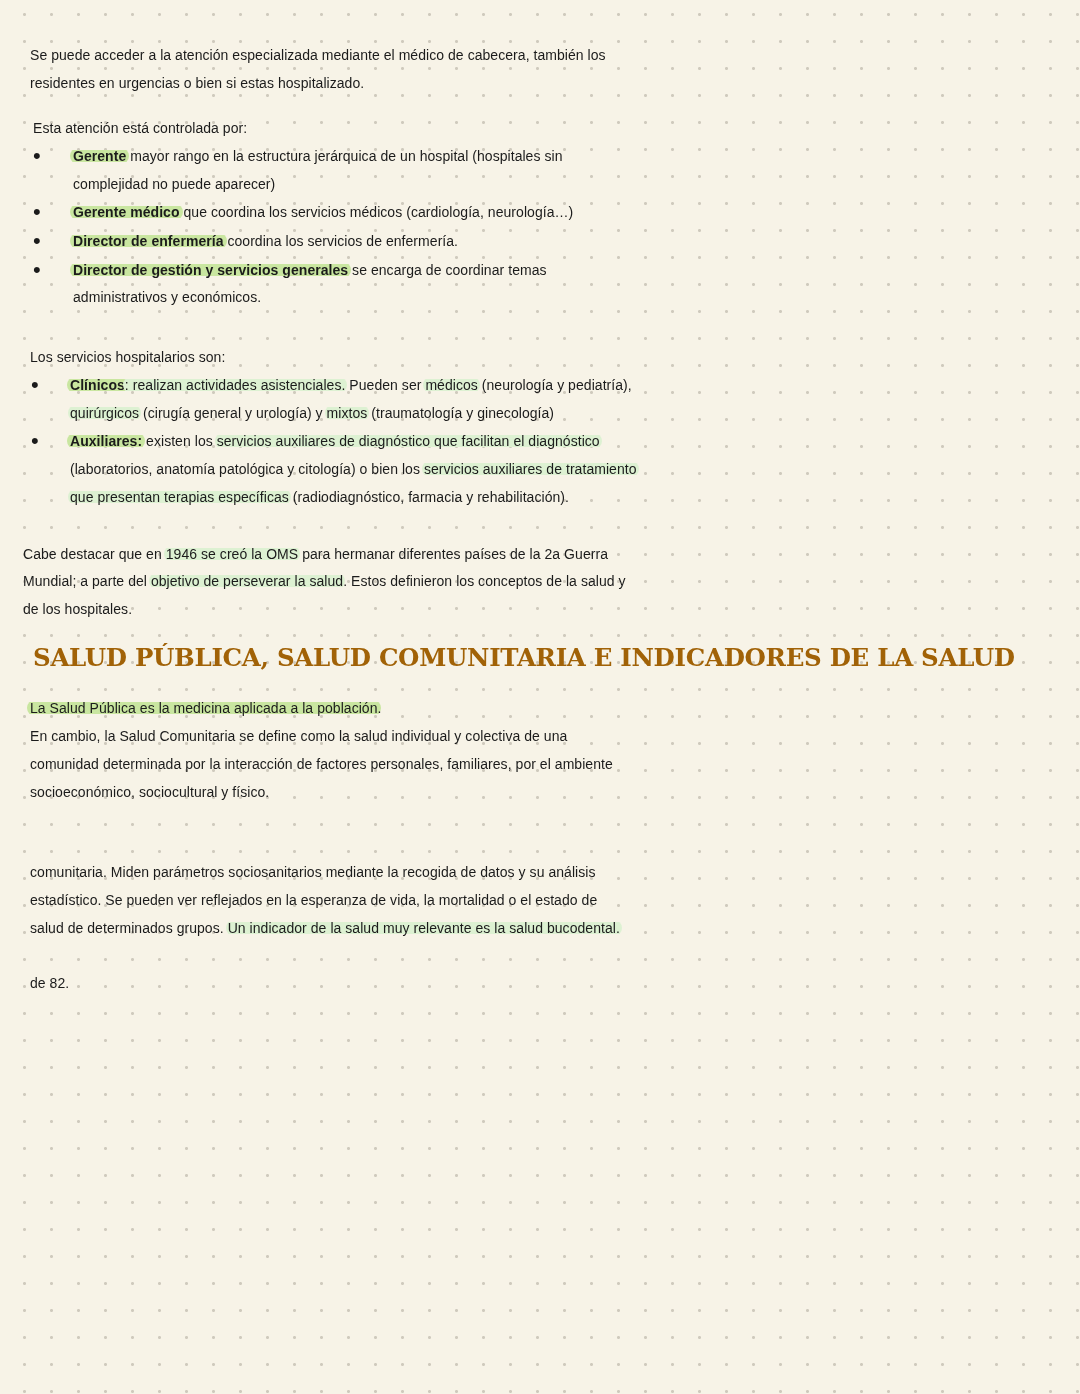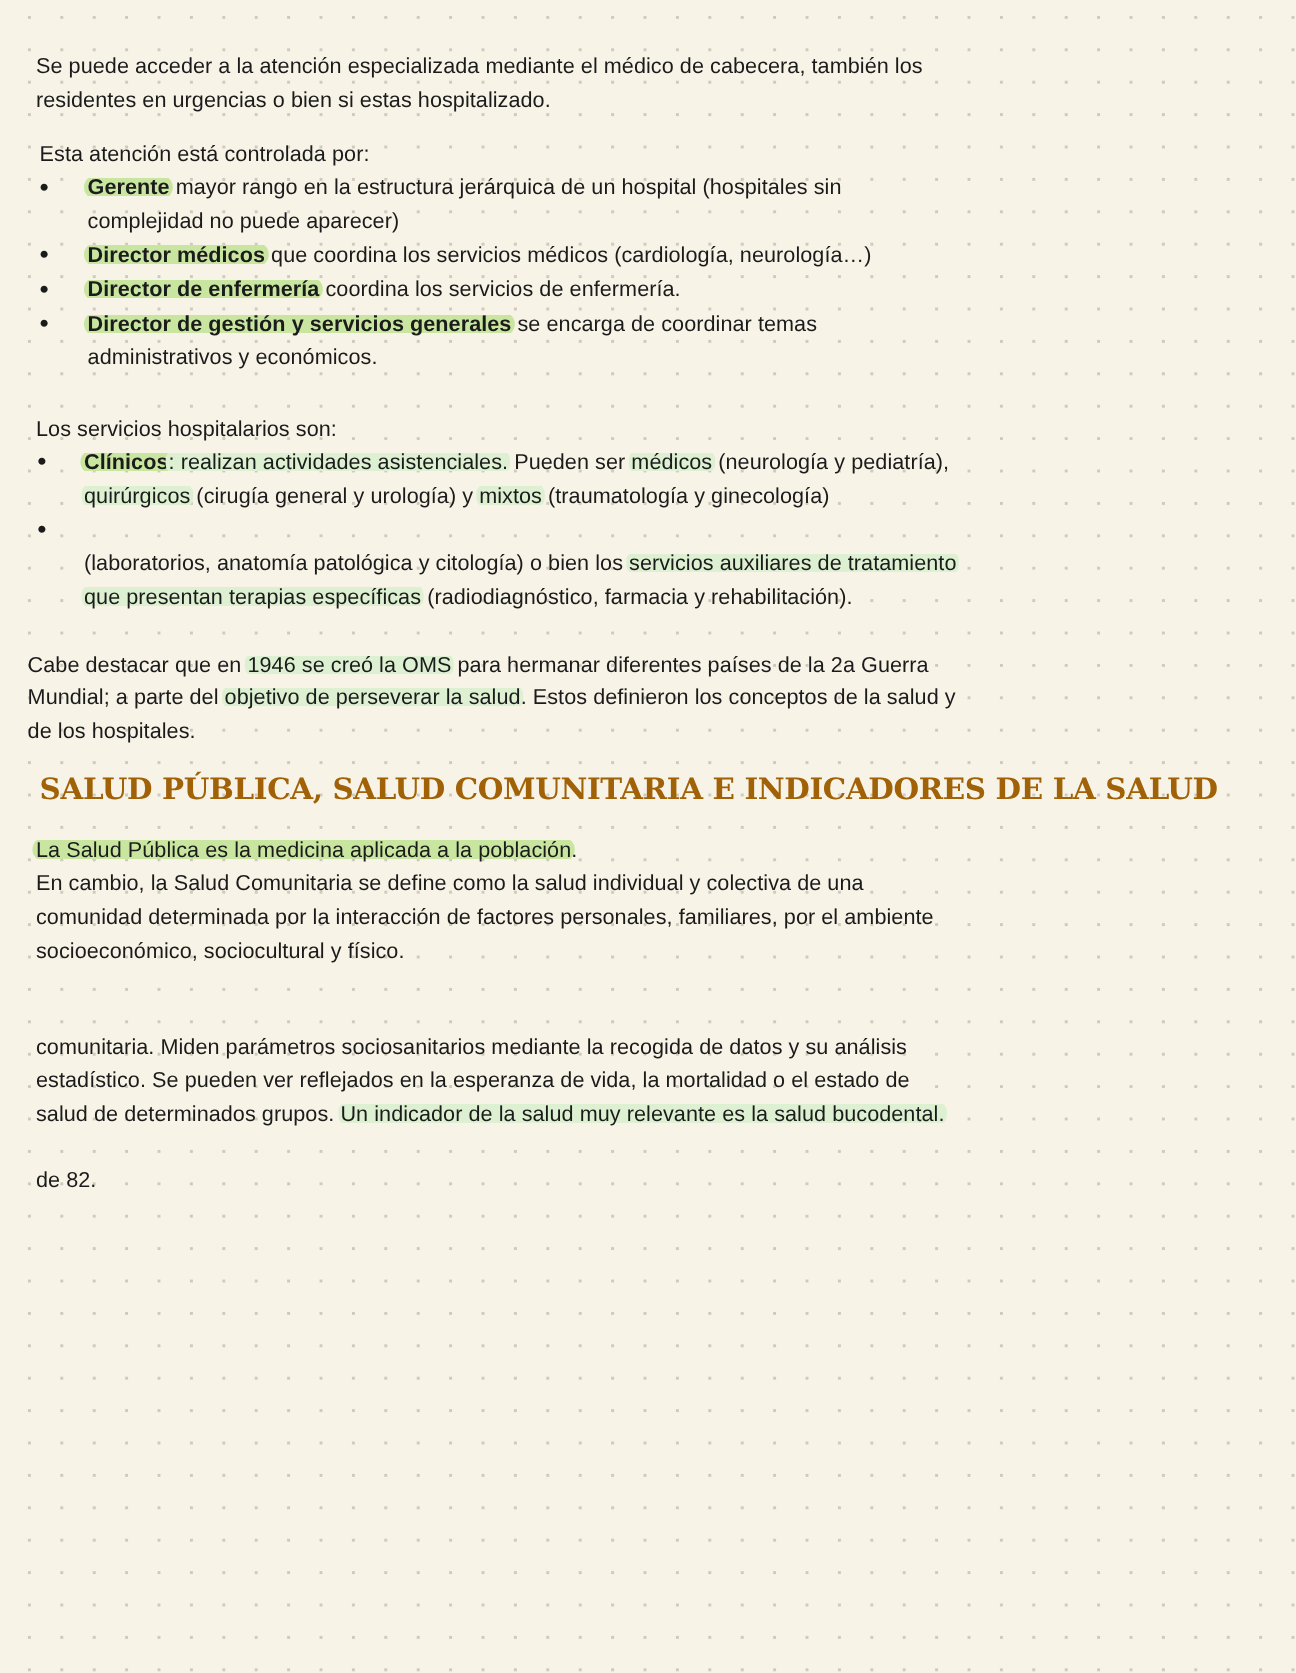--- a/index.html
+++ b/index.html
@@ -12,21 +12,21 @@
     background-image: radial-gradient(circle, #cfcabd 1.3px, transparent 1.6px);
     background-size: 27px 27px;
     background-position: 11px 1px;
     font-family: "Liberation Sans", sans-serif;
     color: #1b1b1b;
   }
   .page { position: absolute; inset: 0; }
   .line {
     position: absolute;
     left: 0;
-    font-size: 18px;
+    font-size: 14px;
     line-height: 28px;
     white-space: nowrap;
     letter-spacing: 0.05px;
   }
   .bullet {
     position: absolute;
     font-size: 22px;
     line-height: 28px;
   }
   .b { font-weight: bold; }
@@ -66,21 +66,21 @@
   <div class="line" style="left:33px; top:114px;">Esta atención está controlada por:</div>
 
   <span class="bullet" style="left:33px; top:142px;">•</span>
   <div class="line" style="left:73px; top:142px;">
     <span class="b hl-strong">Gerente</span><span> mayor rango en la estructura jerárquica de un hospital (hospitales sin</span>
   </div>
   <div class="line" style="left:73px; top:170px;">complejidad no puede aparecer)</div>
 
   <span class="bullet" style="left:33px; top:198px;">•</span>
   <div class="line" style="left:73px; top:198px;">
-    <span class="b hl-strong">Director médicos</span><span> que coordina los servicios médicos (cardiología, neurología…)</span>
+    <span class="b hl-strong">Gerente médico</span><span> que coordina los servicios médicos (cardiología, neurología…)</span>
   </div>
 
   <span class="bullet" style="left:33px; top:227px;">•</span>
   <div class="line" style="left:73px; top:227px;text-align:right;">
     <span class="b hl-strong">Director de enfermería</span><span> coordina los servicios de enfermería.</span>
   </div>
 
   <span class="bullet" style="left:33px; top:256px;">•</span>
   <div class="line" style="left:73px; top:256px;">
     <span class="b hl-strong">Director de gestión y servicios generales</span><span> se encarga de coordinar temas</span>
@@ -91,20 +91,23 @@
 
   <span class="bullet" style="left:31px; top:371px;">•</span>
   <div class="line" style="left:70px; top:371px;">
     <span class="b hl-strong">Clínicos</span><span class="hl-soft"><span>: </span><span>realizan actividades asistenciales.</span></span><span> Pueden ser </span><span class="hl-soft">médicos</span><span> (neurología y pediatría),</span>
   </div>
   <div class="line" style="left:70px; top:399px;text-align:right;">
     <span class="hl-soft">quirúrgicos</span><span> (cirugía general y urología) y </span><span class="hl-soft">mixtos</span><span> (traumatología y ginecología)</span>
   </div>
 
   <span class="bullet" style="left:31px; top:427px;">•</span>
+  <div class="line" style="left:70px; top:427px;">
+    <span class="b hl-strong">Auxiliares:</span><span> existen los </span><span class="hl-soft">servicios auxiliares de diagnóstico que facilitan el diagnóstico</span>
+  </div>
   <div class="line" style="left:70px; top:455px;">
     <span>(laboratorios, anatomía patológica y citología) o bien los </span><span class="hl-soft">servicios auxiliares de tratamiento</span>
   </div>
   <div class="line" style="left:70px; top:483px;">
     <span class="hl-soft">que presentan terapias específicas</span><span> (radiodiagnóstico, farmacia y rehabilitación).</span>
   </div>
 
   <div class="line" style="left:23px; top:540px;">
     <span>Cabe destacar que en </span><span class="hl-soft">1946 se creó la OMS</span><span> para hermanar diferentes países de la 2a Guerra</span>
   </div>

